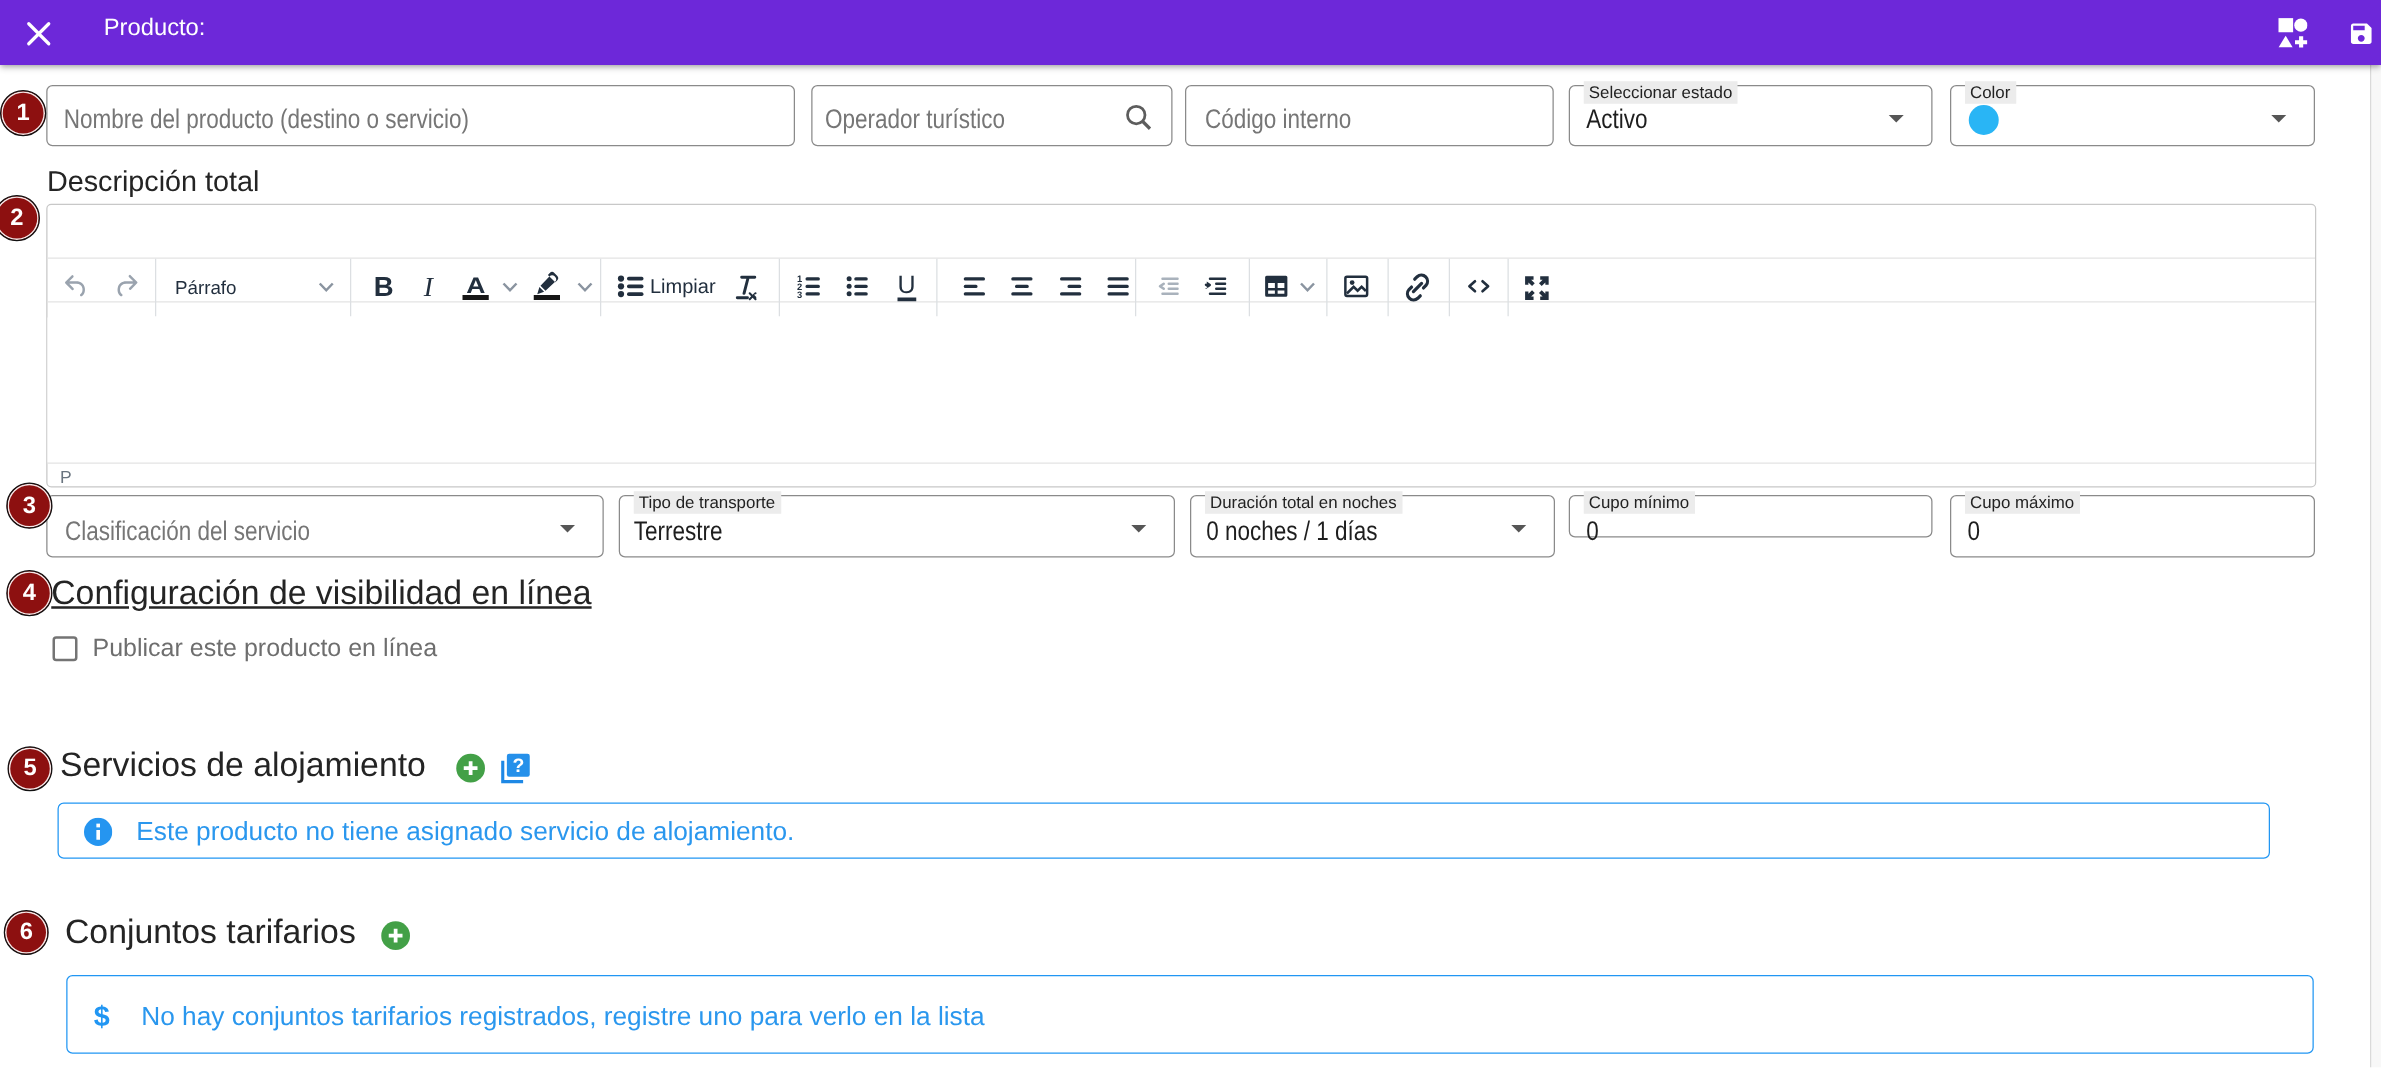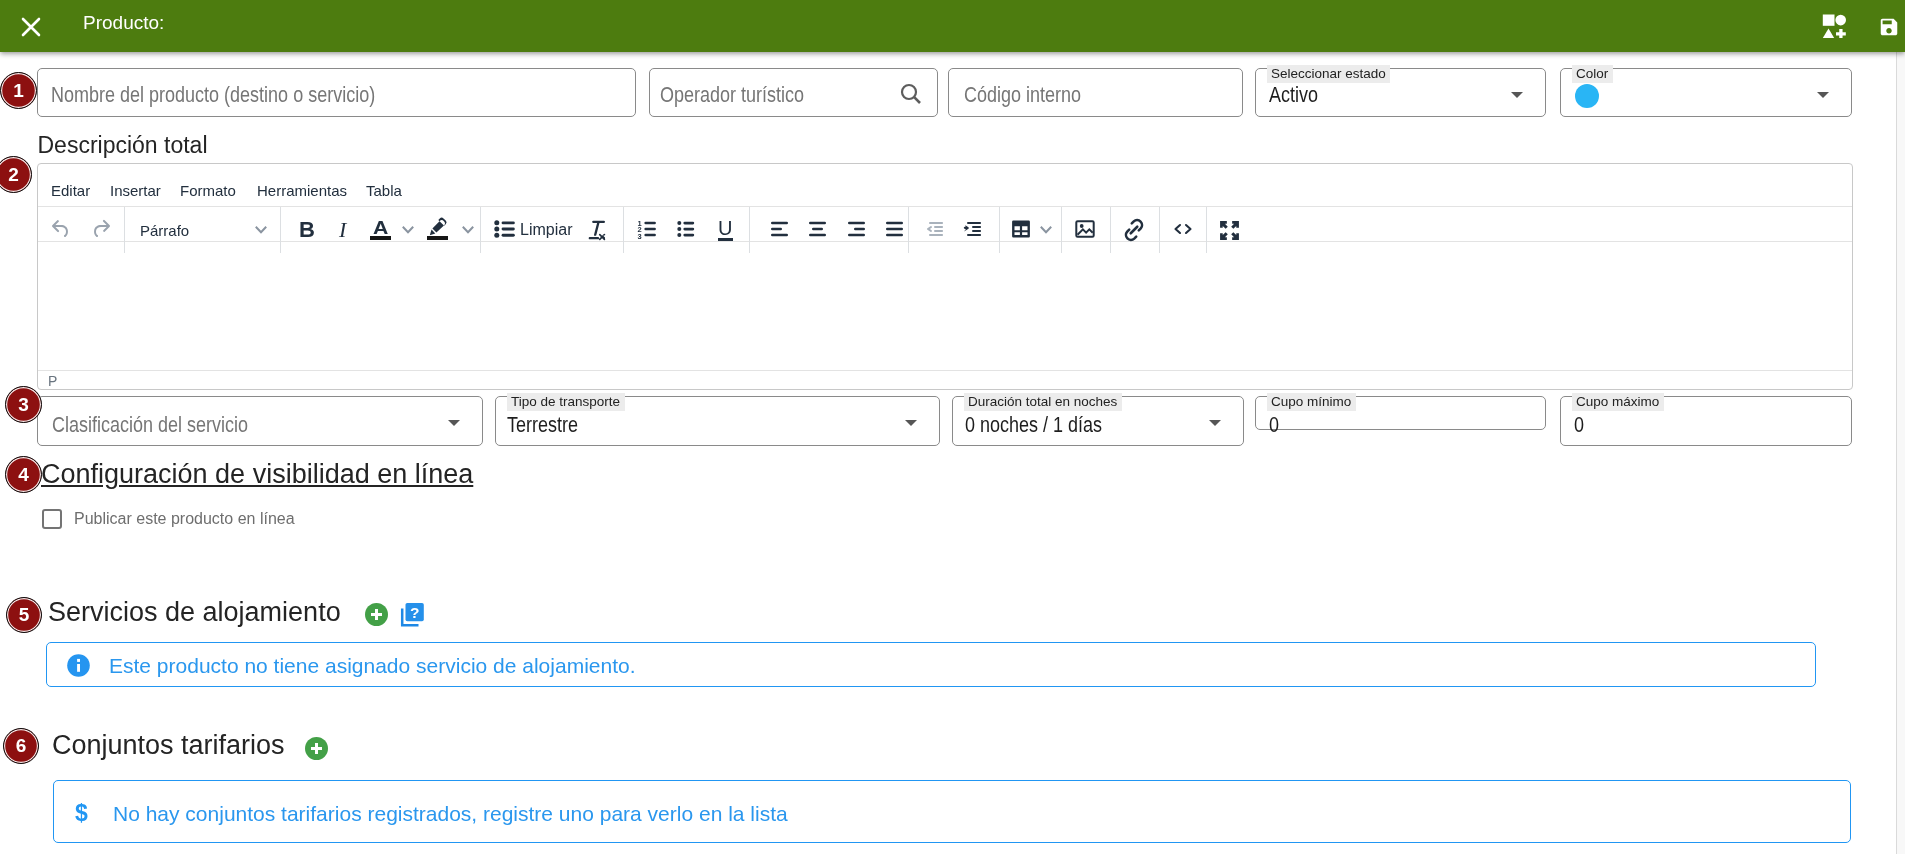--- a/index.html
+++ b/index.html
@@ -1,19 +1,19 @@
 <!DOCTYPE html>
 <html><head>
 <meta charset="utf-8">
 <style>
 * { box-sizing: border-box; margin:0; padding:0; }
 html,body { width:1905px; height:854px; overflow:hidden; background:#fff;
   font-family:"Liberation Sans", sans-serif; position:relative; }
 #appbar { position:absolute; left:0; top:0; width:1905px; height:52px;
-  background:#4d7c0f; box-shadow:0 2px 4px -1px rgba(0,0,0,.25), 0 3px 5px rgba(0,0,0,.18);
+  background:#6d28d9; box-shadow:0 2px 4px -1px rgba(0,0,0,.25), 0 3px 5px rgba(0,0,0,.18);
   z-index:5; }
 #appbar .title { position:absolute; left:83px; top:11.5px; color:#fff; font-size:19px; }
 .badge { position:absolute; border-radius:50%; background:#8d1010; border:1.8px solid #101010;
   color:#fff; font-weight:bold; font-size:19px; display:flex; align-items:center;
   justify-content:center; z-index:4; box-shadow:0 0 0 1.2px rgba(255,255,255,.9) inset; }
 .fld { position:absolute; border:1px solid #8a8a8a; border-radius:5px; background:#fff; }
 .ph { position:absolute; left:13px; top:14px; color:#767676; font-size:18px; line-height:20px; transform:scaleY(1.2); transform-origin:0 0; white-space:nowrap; }
 .val { position:absolute; left:13px; top:14px; color:#1e1e1e; font-size:18px; line-height:20px; transform:scaleY(1.2); transform-origin:0 0; white-space:nowrap; }
 .lbl { position:absolute; top:-3.6px; left:10.5px; background:#ececec; padding:0 4.5px; font-size:13.5px; color:#222; line-height:18px; white-space:nowrap; }
 .arr { position:absolute; right:20px; top:50%; margin-top:-1px; width:0; height:0;
@@ -77,27 +77,20 @@
 <div class="fld" style="left:1560px; top:68px; width:292px; height:49px;">
   <span class="lbl">Color</span>
   <span style="position:absolute;left:14px;top:50%;margin-top:-9px;width:24px;height:24px;border-radius:50%;background:#29b5f5;"></span>
   <span class="arr" style="right:22px"></span>
 </div>
 
 <div class="h1" style="left:37.5px; top:134.3px; font-size:23px;">Descripción total</div>
 
 <div id="mce" style="position:absolute;left:37px;top:163px;width:1816px;height:227px;border:1px solid #c8c8c8;border-radius:4px;background:#fff;">
 
-  <div style="position:absolute;left:0;top:0;width:100%;height:42px;">
-    <span class="mi" style="left:13px">Editar</span>
-    <span class="mi" style="left:72px">Insertar</span>
-    <span class="mi" style="left:142px">Formato</span>
-    <span class="mi" style="left:219px">Herramientas</span>
-    <span class="mi" style="left:328px">Tabla</span>
-  </div>
 
   <div id="tbar" style="position:absolute;left:0;top:42px;width:100%;height:36px;border-top:1px solid #e3e3e3;border-bottom:1px solid #e3e3e3;">
     <span class="tdiv" style="left:86px"></span>
     <span class="tdiv" style="left:242px"></span>
     <span class="tdiv" style="left:442px"></span>
     <span class="tdiv" style="left:585px"></span>
     <span class="tdiv" style="left:711px"></span>
     <span class="tdiv" style="left:870px"></span>
     <span class="tdiv" style="left:961px"></span>
     <span class="tdiv" style="left:1023px"></span>
@@ -251,21 +244,21 @@
   <span class="lbl">Cupo mínimo</span>
   <span class="val" style="left:13px;top:16px">0</span>
 </div>
 <div class="fld" style="left:1560px; top:396px; width:292px; height:50px;">
   <span class="lbl">Cupo máximo</span>
   <span class="val" style="left:13px;top:16px">0</span>
 </div>
 
 <div class="h1" style="left:41px; top:461px;text-decoration:underline;">Configuración de visibilidad en línea</div>
 <span style="position:absolute;left:42px;top:509px;width:20px;height:20px;border:2.4px solid #747474;border-radius:3px;"></span>
-<span style="position:absolute;left:74px;top:509px;font-size:16px;color:#6e6e6e;line-height:20px;">Publicar este producto en línea</span>
+<span style="position:absolute;left:74px;top:509px;font-size:20px;color:#6e6e6e;line-height:20px;">Publicar este producto en línea</span>
 
 <div class="h1" style="left:48px; top:599px;">Servicios de alojamiento</div>
 <span class="gplus" style="left:365px;top:603px;width:23px;height:23px;"></span>
 <svg style="position:absolute;left:399px;top:601px" width="27" height="27" viewBox="0 0 27 27">
   <path d="M3.2 7.5 V24.3 H19.5" fill="none" stroke="#1e88e5" stroke-width="2.5"></path>
   <rect x="6.5" y="2" width="18.3" height="18.3" rx="1.8" fill="#2590ea"></rect>
   <text x="15.7" y="16.6" font-size="15.5" font-weight="bold" fill="#fff" text-anchor="middle">?</text>
 </svg>
 <div class="infobox" style="left:46px; top:642px; width:1770px; height:45px;"></div>
 <svg style="position:absolute;left:67px;top:654px" width="23" height="23" viewBox="0 0 23 23">

